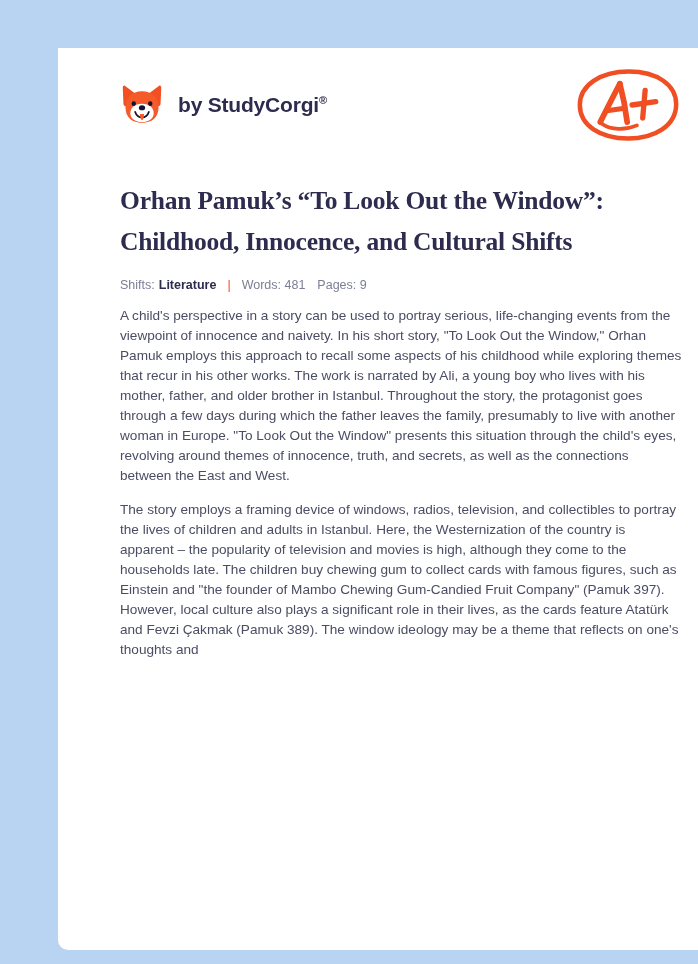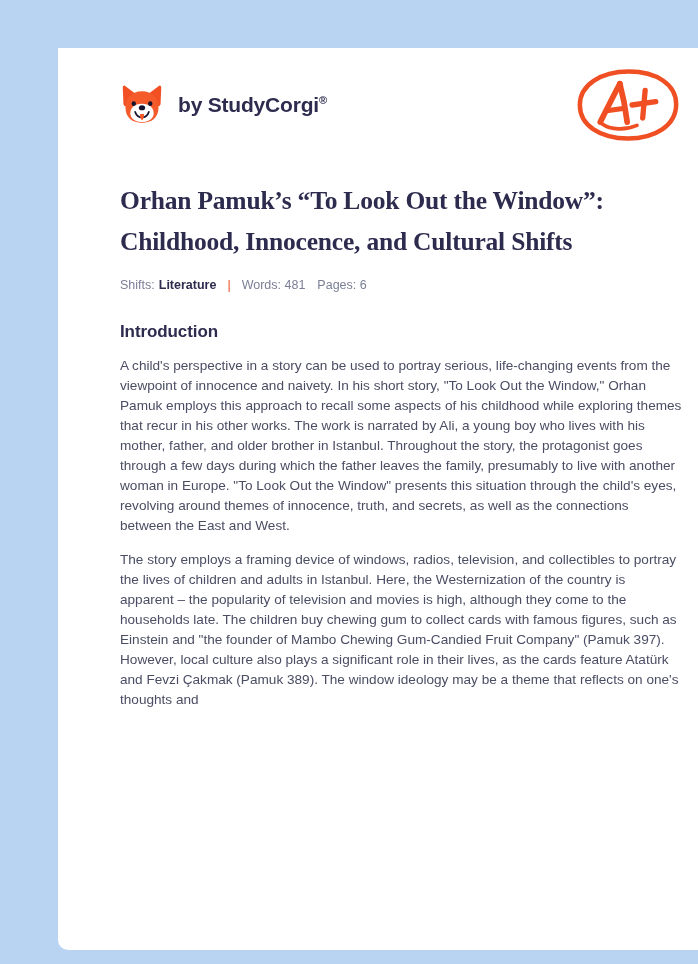--- a/index.html
+++ b/index.html
@@ -175,22 +175,21 @@
       </svg>
     </div>
 
     <h1 class="doc-title">Orhan Pamuk’s “To Look Out the Window”: Childhood, Innocence, and Cultural Shifts</h1>
 
     <div class="doc-meta">
       <span class="label">Shifts:</span>
       <span class="topic-value">Literature</span>
       <span class="sep">|</span>
       <span class="words">Words: 481</span>
-      <span class="pages">Pages: 6</span>
+      <span class="pages">Pages: 9</span>
     </div>
 
-    <h2 class="section-heading">Introduction</h2>
     <p class="body-par">A child's perspective in a story can be used to portray serious, life-changing events from the viewpoint of innocence and naivety. In his short story, "To Look Out the Window," Orhan Pamuk employs this approach to recall some aspects of his childhood while exploring themes that recur in his other works. The work is narrated by Ali, a young boy who lives with his mother, father, and older brother in Istanbul. Throughout the story, the protagonist goes through a few days during which the father leaves the family, presumably to live with another woman in Europe. "To Look Out the Window" presents this situation through the child's eyes, revolving around themes of innocence, truth, and secrets, as well as the connections between the East and West.</p>
 
     <p class="body-par">The story employs a framing device of windows, radios, television, and collectibles to portray the lives of children and adults in Istanbul. Here, the Westernization of the country is apparent – the popularity of television and movies is high, although they come to the households late. The children buy chewing gum to collect cards with famous figures, such as Einstein and "the founder of Mambo Chewing Gum-Candied Fruit Company" (Pamuk 397). However, local culture also plays a significant role in their lives, as the cards feature Atatürk and Fevzi Çakmak (Pamuk 389). The window ideology may be a theme that reflects on one's thoughts and</p>
 
   </div>
 </div>
 
 </body></html>

